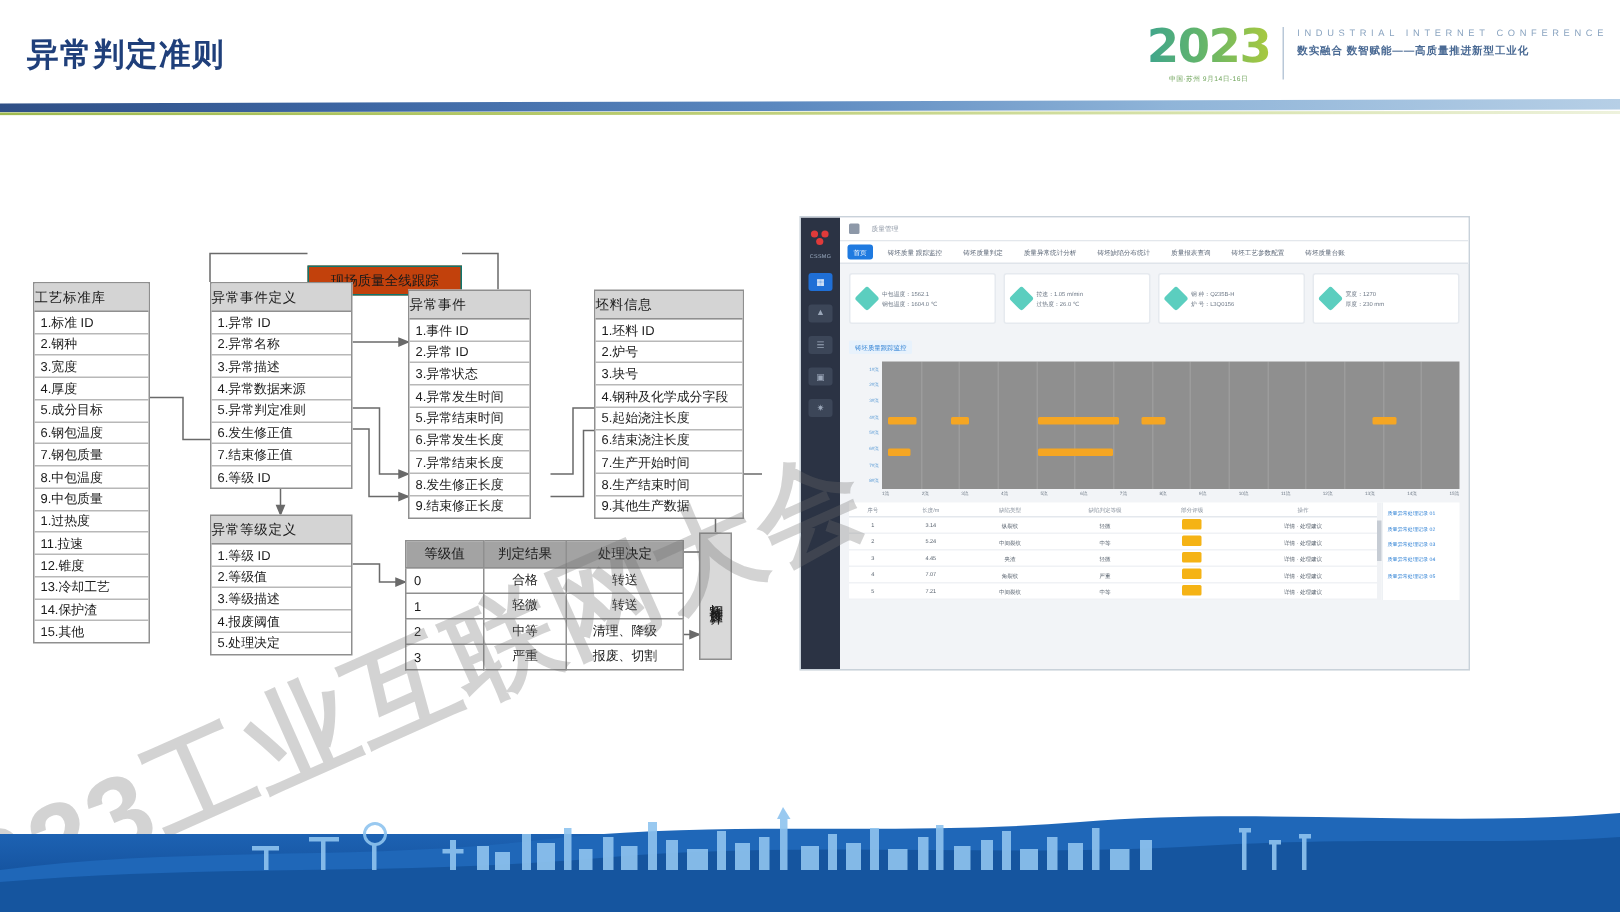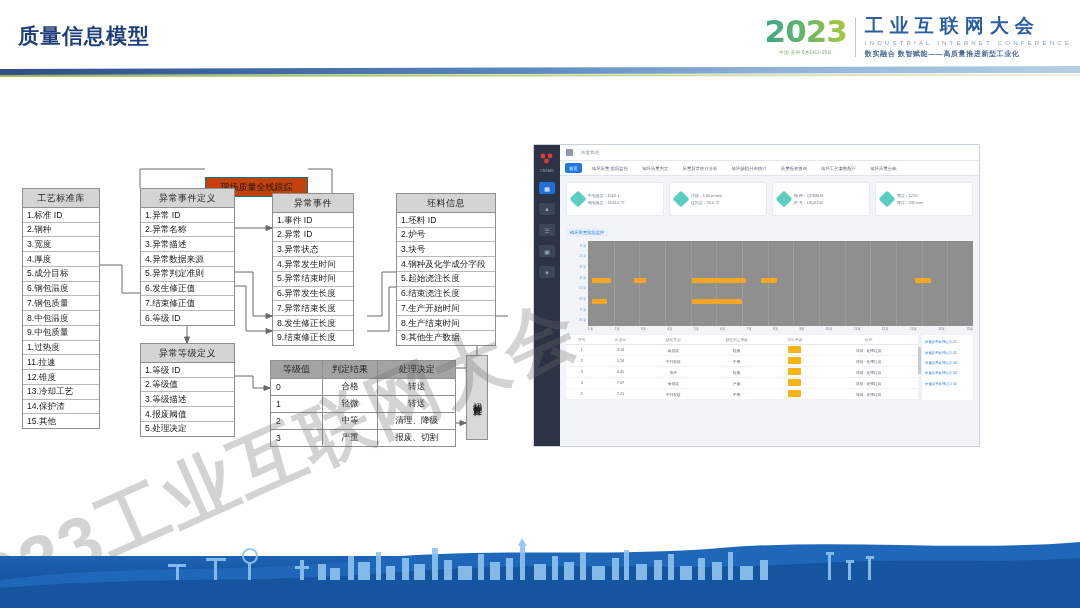--- a/index.html
+++ b/index.html
@@ -51,21 +51,21 @@
   }
 
   
   #diagram { position: absolute; left: 0; top: 120px; width: 540px; height: 350px; }
   .dbox {
     position: absolute; border: 1px solid #8f8f8f; background: #fff;
     font-size: 8.6px; color: #1a1a1a;
   }
   .dbox .hd {
     background: #d4d4d4; border-bottom: 1px solid #8f8f8f;
-    text-align: center; padding: 2.5px 0; font-size: 9px; letter-spacing: .5px;
+    padding: 2.5px 0; font-size: 9px; letter-spacing: .5px;
   }
   .dbox .row {
     border-bottom: 1px solid #b8b8b8; padding: 1.5px 0 1.5px 4px; line-height: 1.25;
   }
   .dbox .row:last-child { border-bottom: none; }
 
   #box-standard { left: 22px; top: 68px; width: 78px; }
   #box-evdef    { left: 140px; top: 68px; width: 95px; }
   #box-event    { left: 272px; top: 73px; width: 82px; }
   #box-billet   { left: 396px; top: 73px; width: 100px; }
@@ -196,32 +196,31 @@
     position: absolute; left: 0; bottom: 0; width: 1080px; height: 52px;
     background: linear-gradient(180deg,#1d62b3 0%, #14519c 60%, #0e4488 100%);
   }
   #footer-wave { position: absolute; left: 0; bottom: 0; width: 1080px; height: 100px; }
 </style>
 </head>
 <body>
 
 <div id="slide">
 
-  <div id="slide-title">质量信息模型</div>
+  <div id="slide-title">异常判定准则</div>
   <div id="header-rule"></div>
   <div id="header-rule2"></div>
 
   <div id="logo-block">
     <div id="logo-2023">
       <div class="year">2023</div>
       <div class="sub">中国·苏州 9月14日-16日</div>
     </div>
     <div id="logo-divider"></div>
     <div id="logo-cn">
-      <div class="cn-main">工业互联网大会</div>
       <div class="cn-en">INDUSTRIAL INTERNET CONFERENCE</div>
       <div class="cn-slogan">数实融合 数智赋能——高质量推进新型工业化</div>
     </div>
   </div>
 
   <div id="diagram">
 
     <svg id="connectors">
       <g stroke="#6a6a6a" stroke-width="1" fill="none">
 

